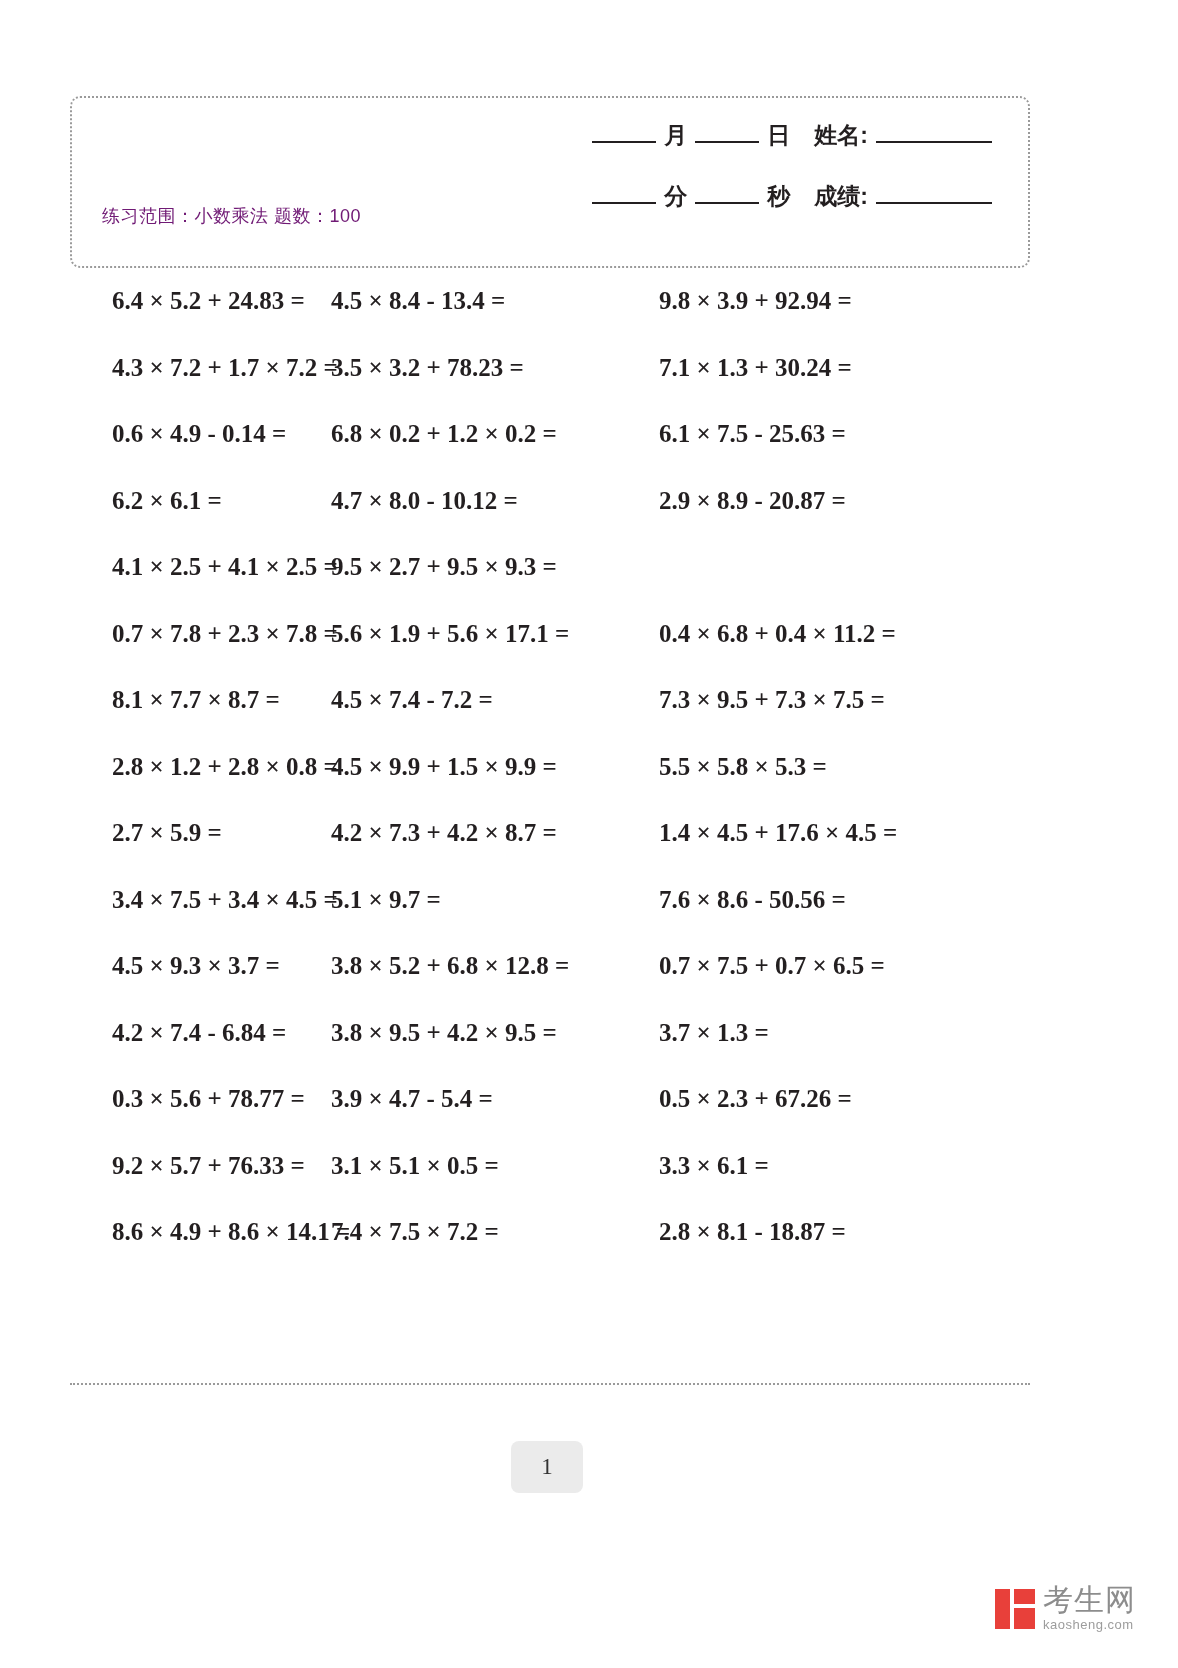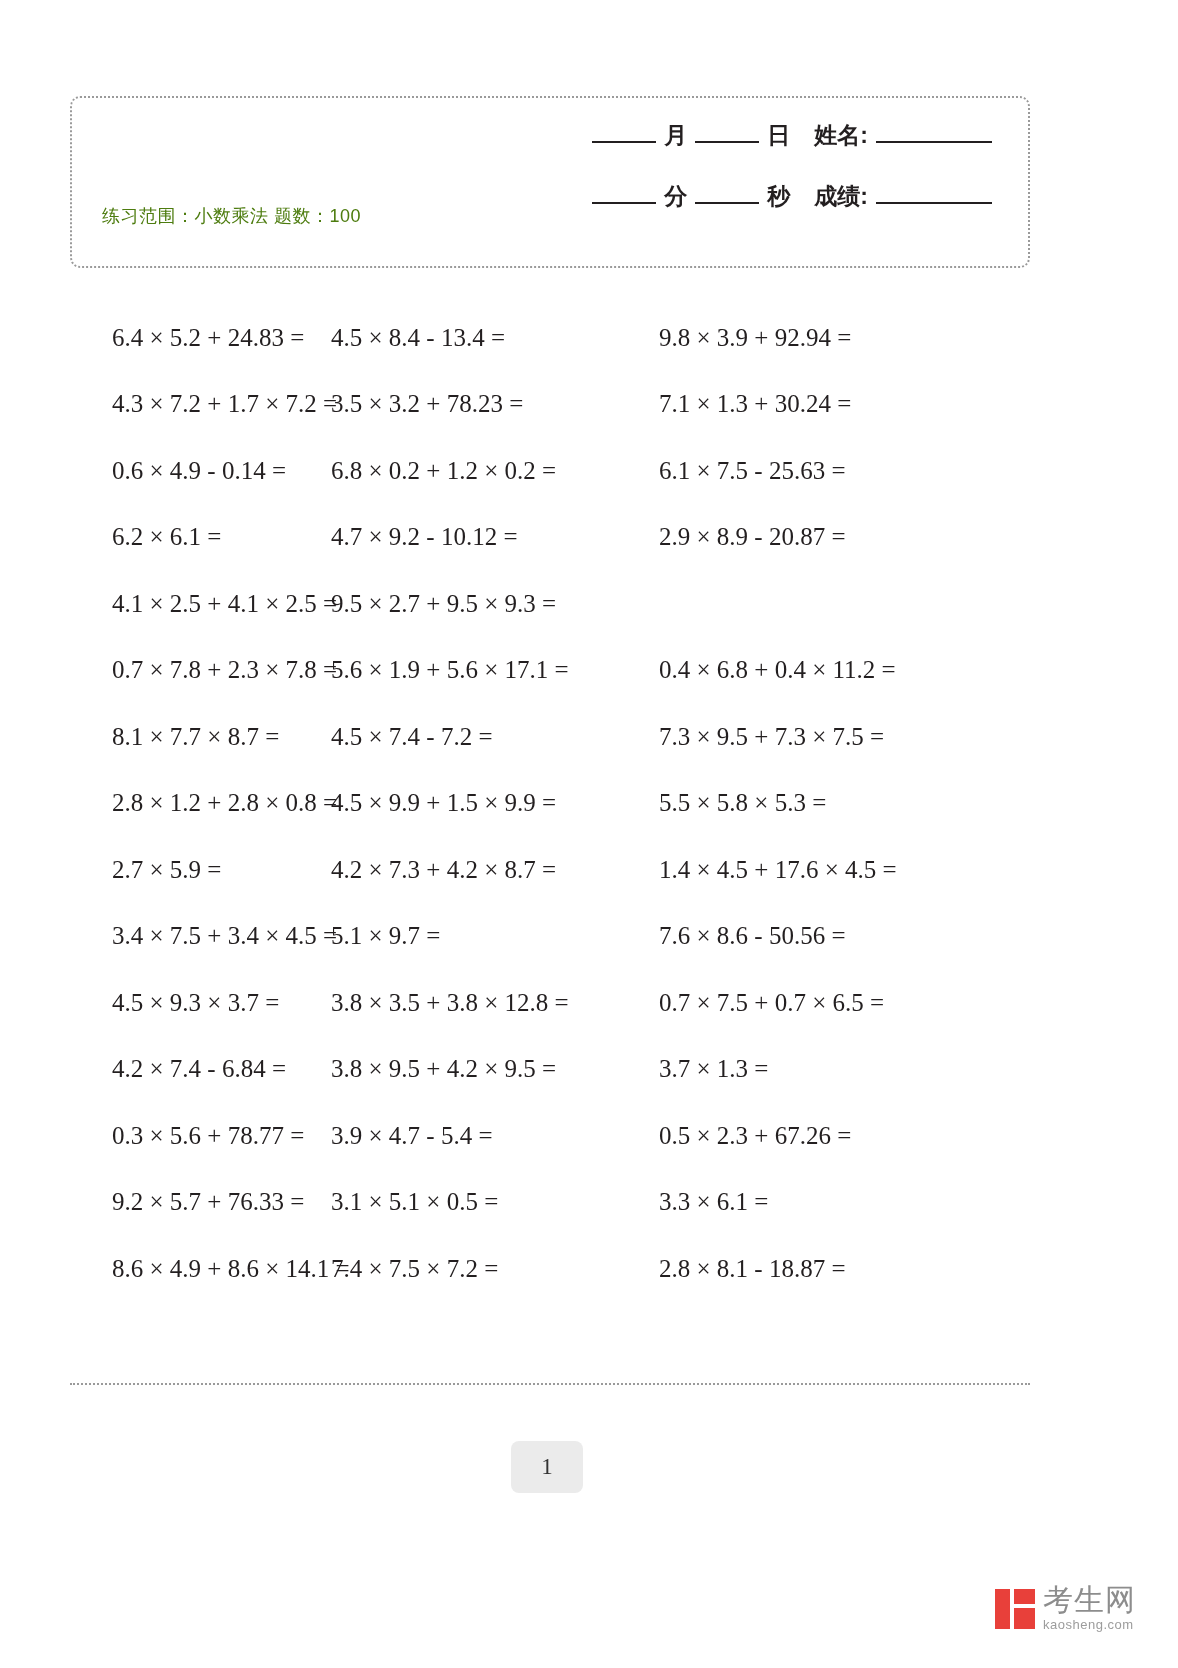--- a/index.html
+++ b/index.html
@@ -35,21 +35,21 @@
     box-sizing: border-box;
   }
   .header-left {
     position: absolute;
     left: 30px;
     top: 106px;
     font-family: "Liberation Sans", sans-serif;
     font-size: 18px;
     letter-spacing: 0.5px;
     white-space: nowrap;
-    color: #4d7c0f;
+    color: #701a75;
   }
   .header-right {
     position: absolute;
     right: 30px;
     top: 26px;
     width: 500px;
     text-align: right;
     font-family: "Liberation Sans", sans-serif;
   }
   .hr-line {
@@ -76,21 +76,22 @@
   
   .grid {
     position: absolute;
     left: 0;
     top: 286px;
     width: 1178px;
   }
   .row {
     display: flex;
     height: 66.5px;
-    align-items: flex-end;
+    align-items: flex-start;
+    font-weight: bold;
   }
   .cell {
     font-size: 25px;
     line-height: 1.2;
     white-space: nowrap;
     color: #231f20;
   }
   .col0 { width: 322px; padding-left: 112px; box-sizing: border-box; }
   .col1 { width: 316px; padding-left: 9px; box-sizing: border-box; }
   .col2 { width: 400px; padding-left: 21px; box-sizing: border-box; }
@@ -197,21 +198,21 @@
       <div class="cell col1">3.5 × 3.2 + 78.23 =</div>
       <div class="cell col2">7.1 × 1.3 + 30.24 =</div>
     </div>
     <div class="row">
       <div class="cell col0">0.6 × 4.9 - 0.14 =</div>
       <div class="cell col1">6.8 × 0.2 + 1.2 × 0.2 =</div>
       <div class="cell col2">6.1 × 7.5 - 25.63 =</div>
     </div>
     <div class="row">
       <div class="cell col0">6.2 × 6.1 =</div>
-      <div class="cell col1">4.7 × 9.2 - 10.12 =</div>
+      <div class="cell col1">4.7 × 8.0 - 10.12 =</div>
       <div class="cell col2">2.9 × 8.9 - 20.87 =</div>
     </div>
     <div class="row">
       <div class="cell col0">4.1 × 2.5 + 4.1 × 2.5 =</div>
       <div class="cell col1">9.5 × 2.7 + 9.5 × 9.3 =</div>
     </div>
     <div class="row">
       <div class="cell col0">0.7 × 7.8 + 2.3 × 7.8 =</div>
       <div class="cell col1">5.6 × 1.9 + 5.6 × 17.1 =</div>
       <div class="cell col2">0.4 × 6.8 + 0.4 × 11.2 =</div>
@@ -231,21 +232,21 @@
       <div class="cell col1">4.2 × 7.3 + 4.2 × 8.7 =</div>
       <div class="cell col2">1.4 × 4.5 + 17.6 × 4.5 =</div>
     </div>
     <div class="row">
       <div class="cell col0">3.4 × 7.5 + 3.4 × 4.5 =</div>
       <div class="cell col1">5.1 × 9.7 =</div>
       <div class="cell col2">7.6 × 8.6 - 50.56 =</div>
     </div>
     <div class="row">
       <div class="cell col0">4.5 × 9.3 × 3.7 =</div>
-      <div class="cell col1">3.8 × 3.5 + 3.8 × 12.8 =</div>
+      <div class="cell col1">3.8 × 5.2 + 6.8 × 12.8 =</div>
       <div class="cell col2">0.7 × 7.5 + 0.7 × 6.5 =</div>
     </div>
     <div class="row">
       <div class="cell col0">4.2 × 7.4 - 6.84 =</div>
       <div class="cell col1">3.8 × 9.5 + 4.2 × 9.5 =</div>
       <div class="cell col2">3.7 × 1.3 =</div>
     </div>
     <div class="row">
       <div class="cell col0">0.3 × 5.6 + 78.77 =</div>
       <div class="cell col1">3.9 × 4.7 - 5.4 =</div>

